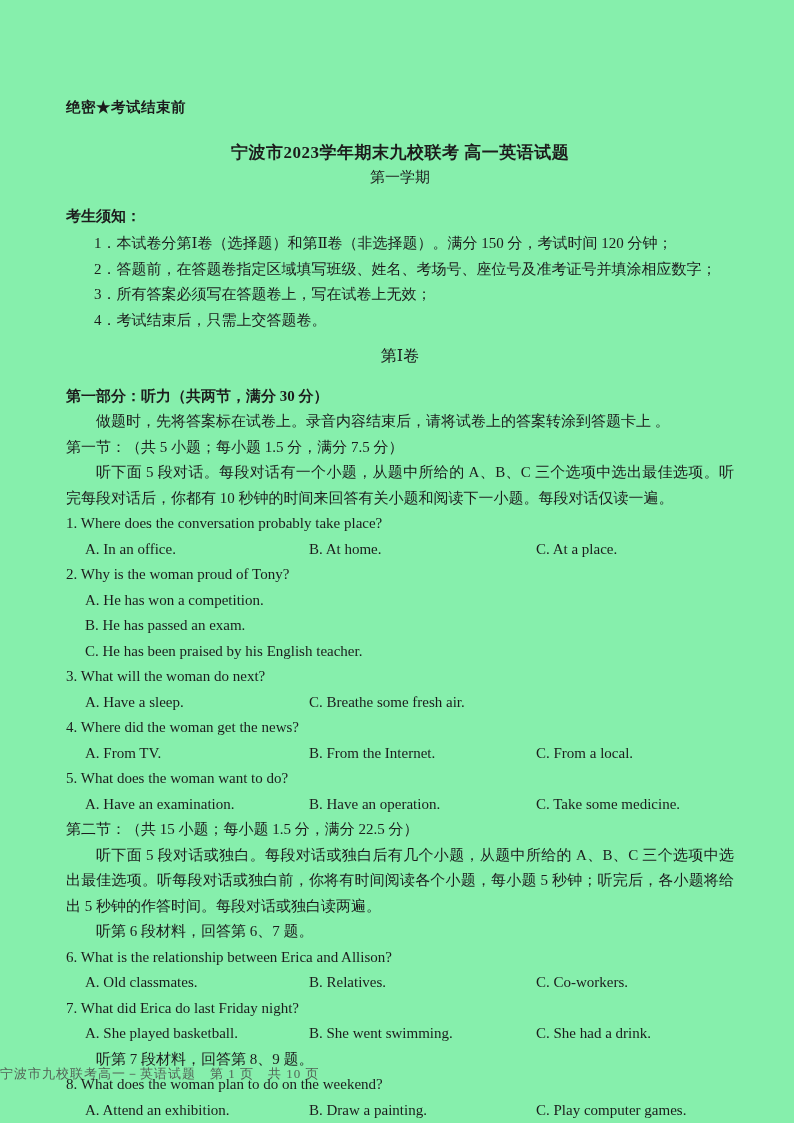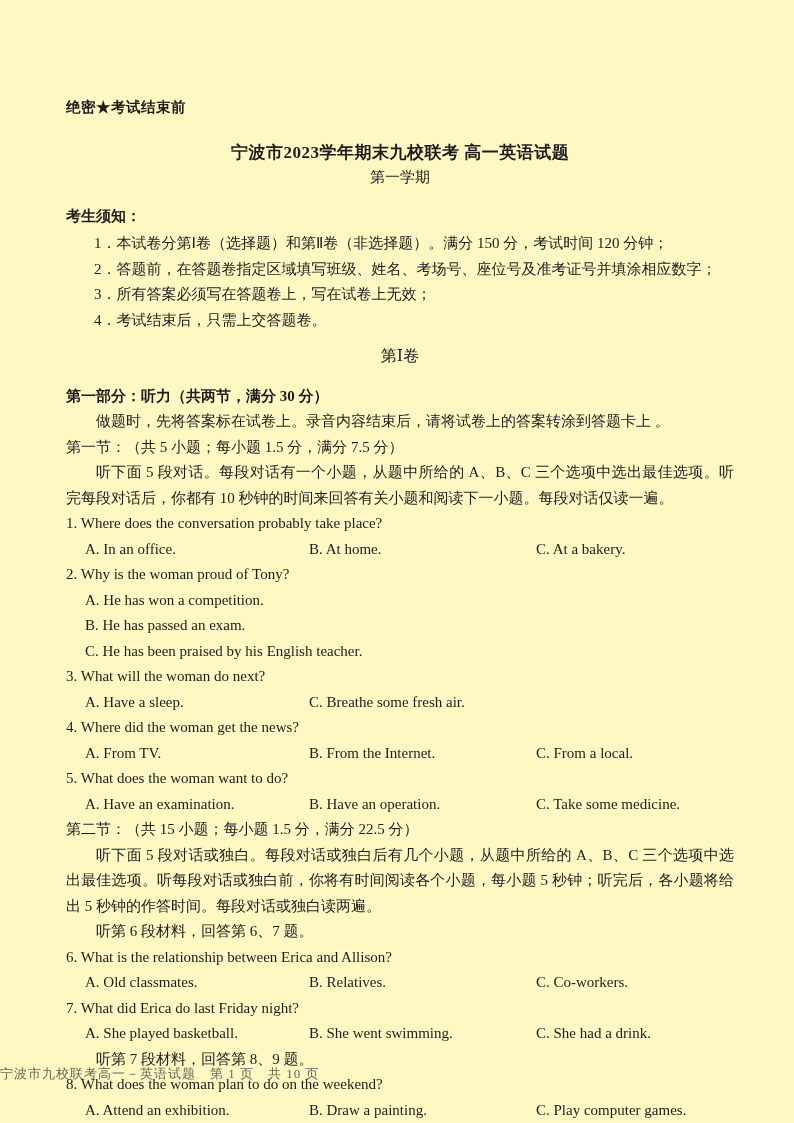--- a/index.html
+++ b/index.html
@@ -6,21 +6,21 @@
   html, body { background: #f2f2ef; }
   body {
     font-family: "Liberation Serif", "DejaVu Serif", serif;
     -webkit-font-smoothing: antialiased;
   }
   .page {
     position: relative;
     width: 794px;
     height: 1123px;
     margin: 0 auto;
-    background: #fef9c3;
+    background: #86efac;
     color: #1c1c1c;
     padding: 98px 60px 0 66px;
     font-size: 15px;
     overflow: hidden;
   }
   .classification {
     font-size: 14.5px;
     font-weight: bold;
     letter-spacing: 0.5px;
     margin-bottom: 22px;
@@ -39,21 +39,20 @@
     margin-bottom: 16px;
   }
   .notice-heading {
     font-weight: bold;
     line-height: 25px;
     margin-bottom: 2px;
   }
   .notice-item {
     line-height: 25.5px;
     padding-left: 28px;
-    font-family: Liberation Serif, serif;
   }
   .volume-title {
     text-align: center;
     font-size: 16px;
     font-weight: normal;
     line-height: 26px;
     margin: 10px 0 14px 0;
   }
   .part-heading {
     font-weight: bold;
@@ -106,21 +105,21 @@
 
   <div class="part-heading">第一部分：听力（共两节，满分 30 分）</div>
   <div class="para">做题时，先将答案标在试卷上。录音内容结束后，请将试卷上的答案转涂到答题卡上 。</div>
   <div class="section-heading">第一节：（共 5 小题；每小题 1.5 分，满分 7.5 分）</div>
   <div class="para">听下面 5 段对话。每段对话有一个小题，从题中所给的 A、B、C 三个选项中选出最佳选项。听完每段对话后，你都有 10 秒钟的时间来回答有关小题和阅读下一小题。每段对话仅读一遍。</div>
 
   <div class="q">1. Where does the conversation probably take place?</div>
   <div class="opts">
     <span>A. In an office.</span>
     <span>B. At home.</span>
-    <span>C. At a bakery.</span>
+    <span>C. At a place.</span>
   </div>
 
   <div class="q">2. Why is the woman proud of Tony?</div>
   <div class="opt-stack">A. He has won a competition.</div>
   <div class="opt-stack">B. He has passed an exam.</div>
   <div class="opt-stack">C. He has been praised by his English teacher.</div>
 
   <div class="q">3. What will the woman do next?</div>
   <div class="opts">
     <span>A. Have a sleep.</span>

